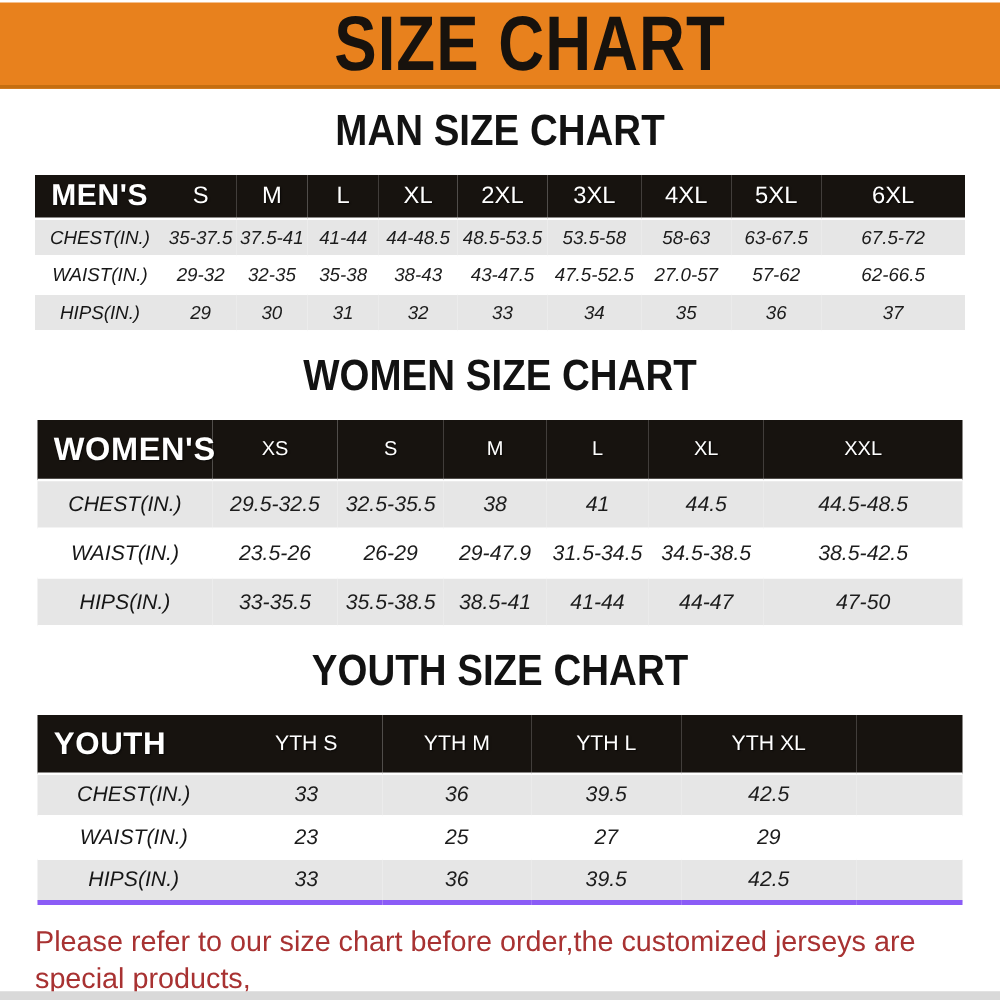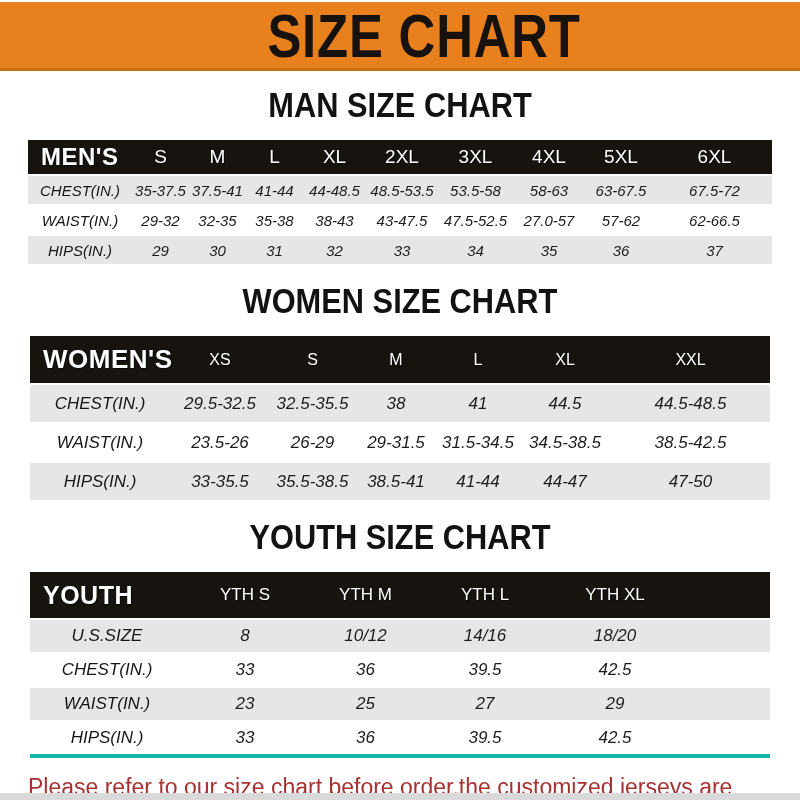--- a/index.html
+++ b/index.html
@@ -37,21 +37,21 @@
   .t-men   td { height:26px; font-size:15px; }
   .t-men   td.rowlabel { font-size:15px; }
 
   .t-women thead th { height:45px; font-size:16px; }
   .t-women thead th.corner { font-size:26px; }
   .t-women td { height:35px; font-size:17px; }
 
   .t-youth thead th { height:44px; font-size:17px; }
   .t-youth thead th.corner { font-size:25px; letter-spacing:1px; }
   .t-youth td { height:30px; font-size:17px; }
-  .t-youth { border-bottom:4px solid #14b8a6; }
+  .t-youth { border-bottom:4px solid #8b5cf6; }
 
   
   .notice { margin:9px 28px 0; color:#A83232; font-size:23px; line-height:1.28; }
   .notice p { margin:0; }
 
   .bottom-strip { position:absolute; left:0; bottom:0; width:800px; height:7px;
                   background:#D9D9D9; }
 </style>
 </head>
 <body>
@@ -162,21 +162,21 @@
               <td>32.5-35.5</td>
               <td>38</td>
               <td>41</td>
               <td>44.5</td>
               <td>44.5-48.5</td>
             </tr>
             <tr>
               <td class="rowlabel">WAIST(IN.)</td>
               <td>23.5-26</td>
               <td>26-29</td>
-              <td>29-31.5</td>
+              <td>29-47.9</td>
               <td>31.5-34.5</td>
               <td>34.5-38.5</td>
               <td>38.5-42.5</td>
             </tr>
             <tr>
               <td class="rowlabel">HIPS(IN.)</td>
               <td>33-35.5</td>
               <td>35.5-38.5</td>
               <td>38.5-41</td>
               <td>41-44</td>
@@ -202,28 +202,20 @@
               <th class="corner">YOUTH</th>
               <th>YTH S</th>
               <th>YTH M</th>
               <th>YTH L</th>
               <th>YTH XL</th>
               <th></th>
             </tr>
           </thead>
           <tbody>
             <tr>
-              <td class="rowlabel">U.S.SIZE</td>
-              <td>8</td>
-              <td>10/12</td>
-              <td>14/16</td>
-              <td>18/20</td>
-              <td></td>
-            </tr>
-            <tr>
               <td class="rowlabel">CHEST(IN.)</td>
               <td>33</td>
               <td>36</td>
               <td>39.5</td>
               <td>42.5</td>
               <td></td>
             </tr>
             <tr>
               <td class="rowlabel">WAIST(IN.)</td>
               <td>23</td>

